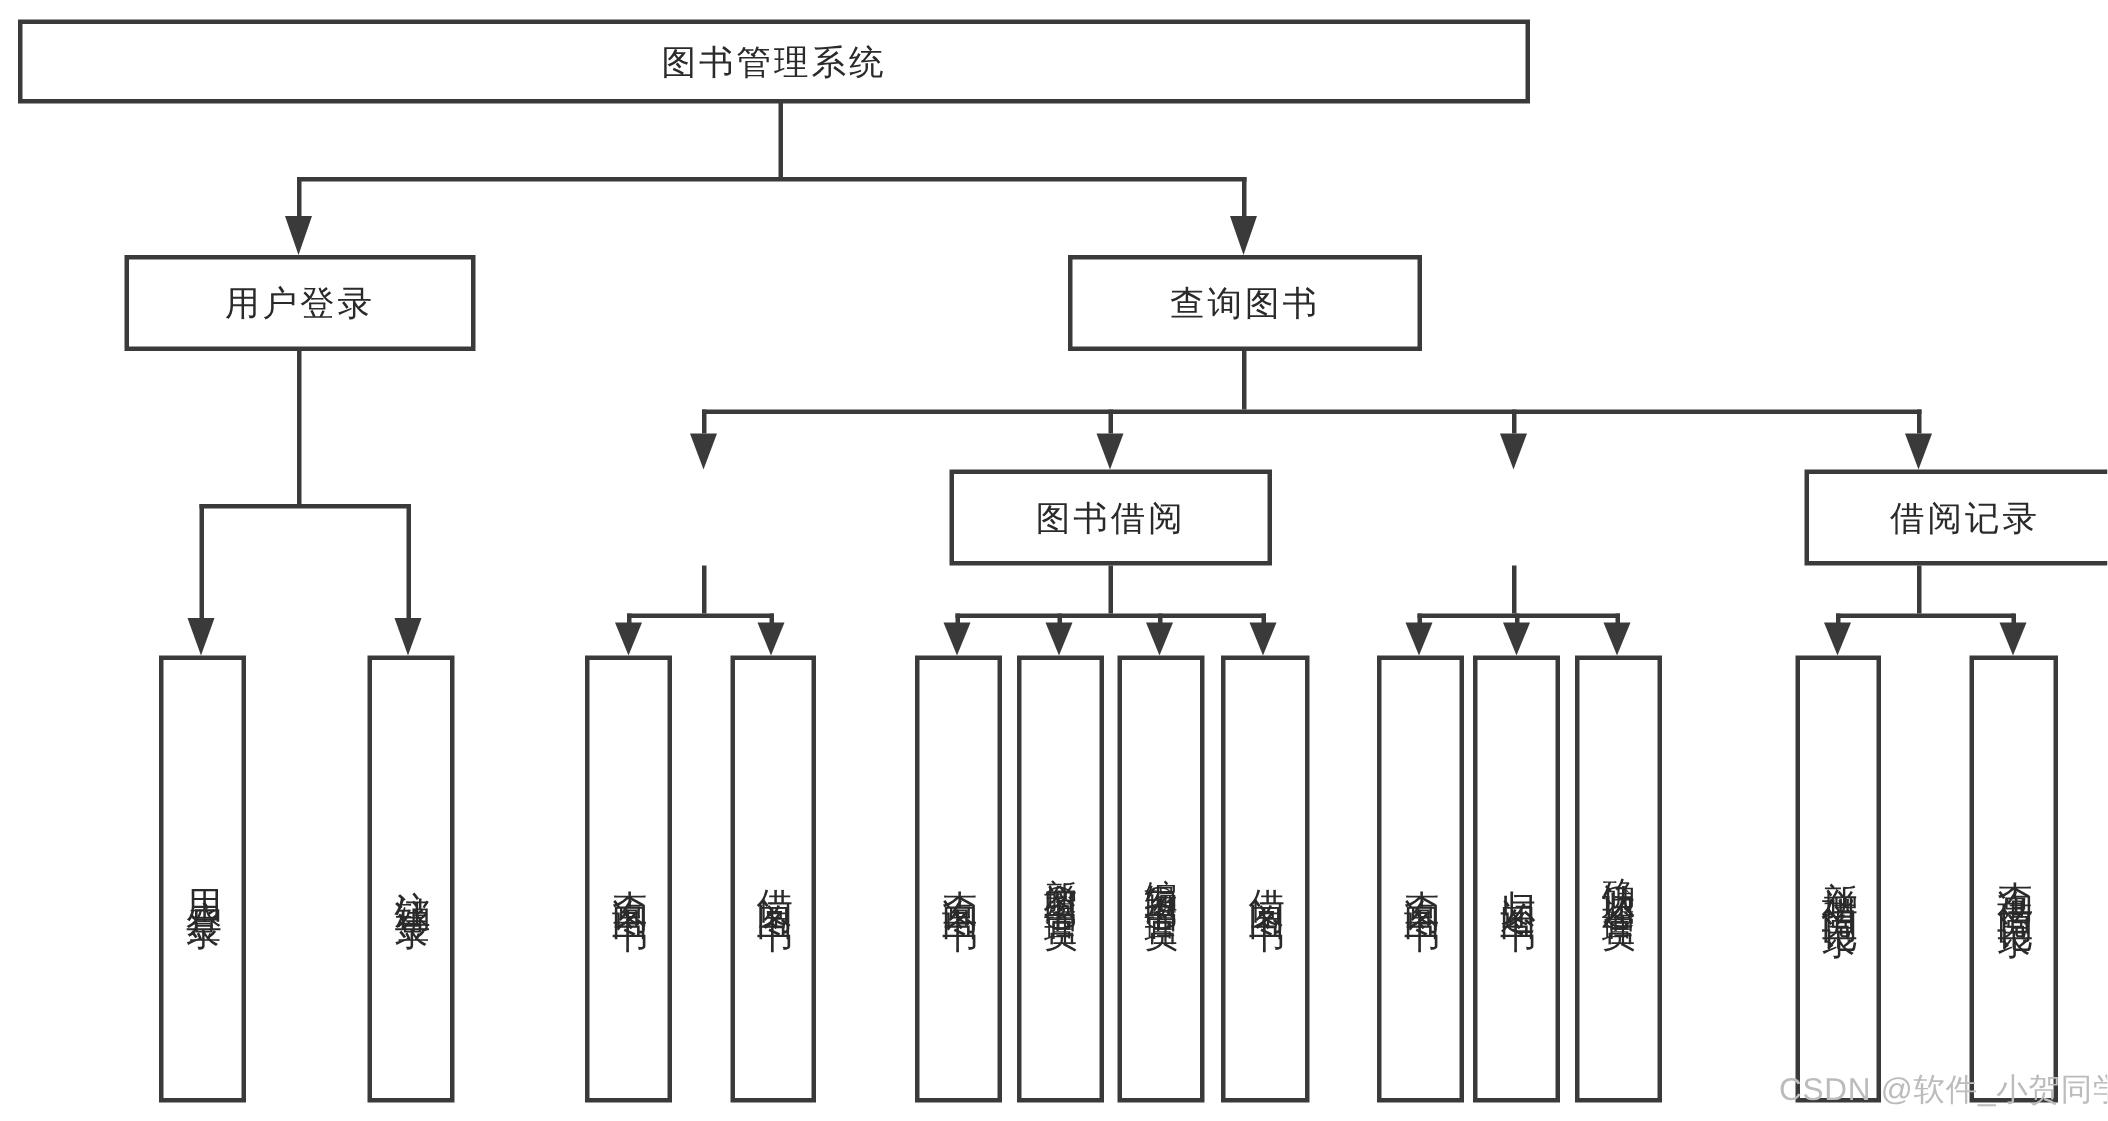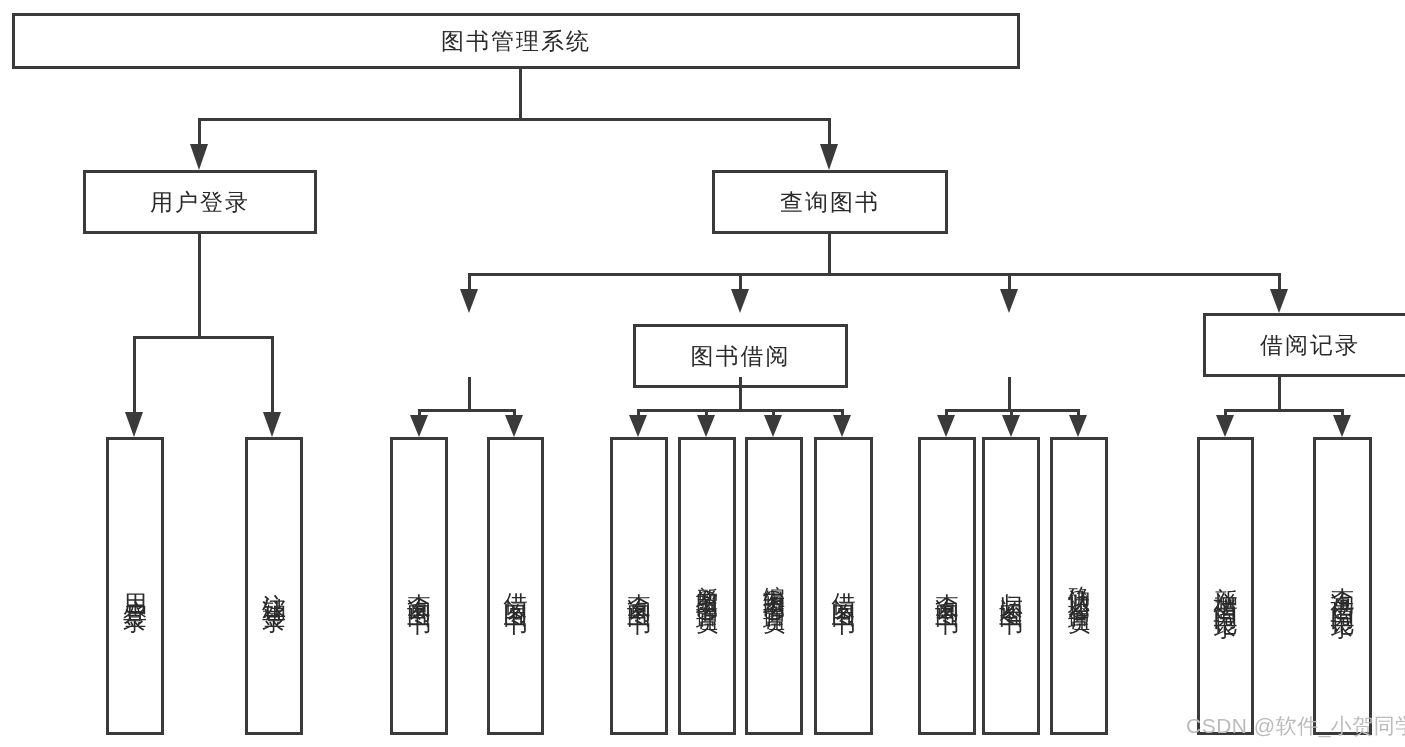--- a/index.html
+++ b/index.html
@@ -63,21 +63,21 @@
     <span class="lbl">图书管理系统</span>
   </div>
 
   <div class="node h" style="left:83px;top:170px;width:234px;height:64px;">
     <span class="lbl">用户登录</span>
   </div>
   <div class="node h" style="left:712px;top:170px;width:236px;height:64px;">
     <span class="lbl">查询图书</span>
   </div>
 
-  <div class="node h" style="left:633px;top:324px;width:215px;height:64px;">
+  <div class="node h" style="left:633px;top:313px;width:215px;height:64px;">
     <span class="lbl">图书借阅</span>
   </div>
   <div class="node h" style="left:1173px;top:313px;width:214px;height:64px;margin-left:30px;">
     <span class="lbl">借阅记录</span>
   </div>
 
   <div class="node v" style="left:106px;top:437px;width:58px;height:298px;">
     <span class="lbl">用户登录</span>
   </div>
   <div class="node v" style="left:245px;top:437px;width:58px;height:298px;">

